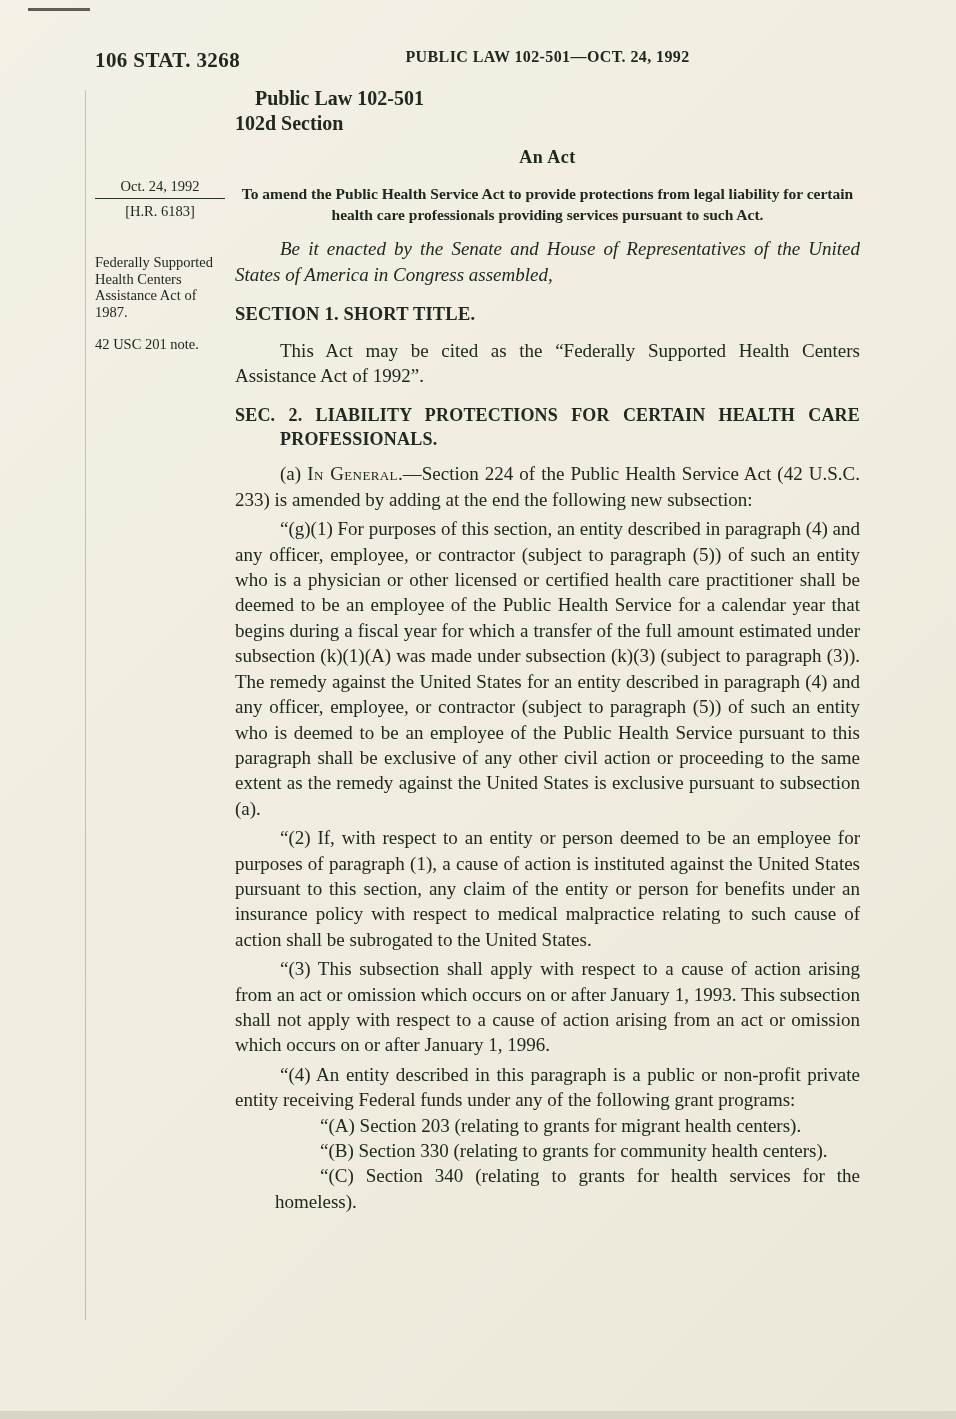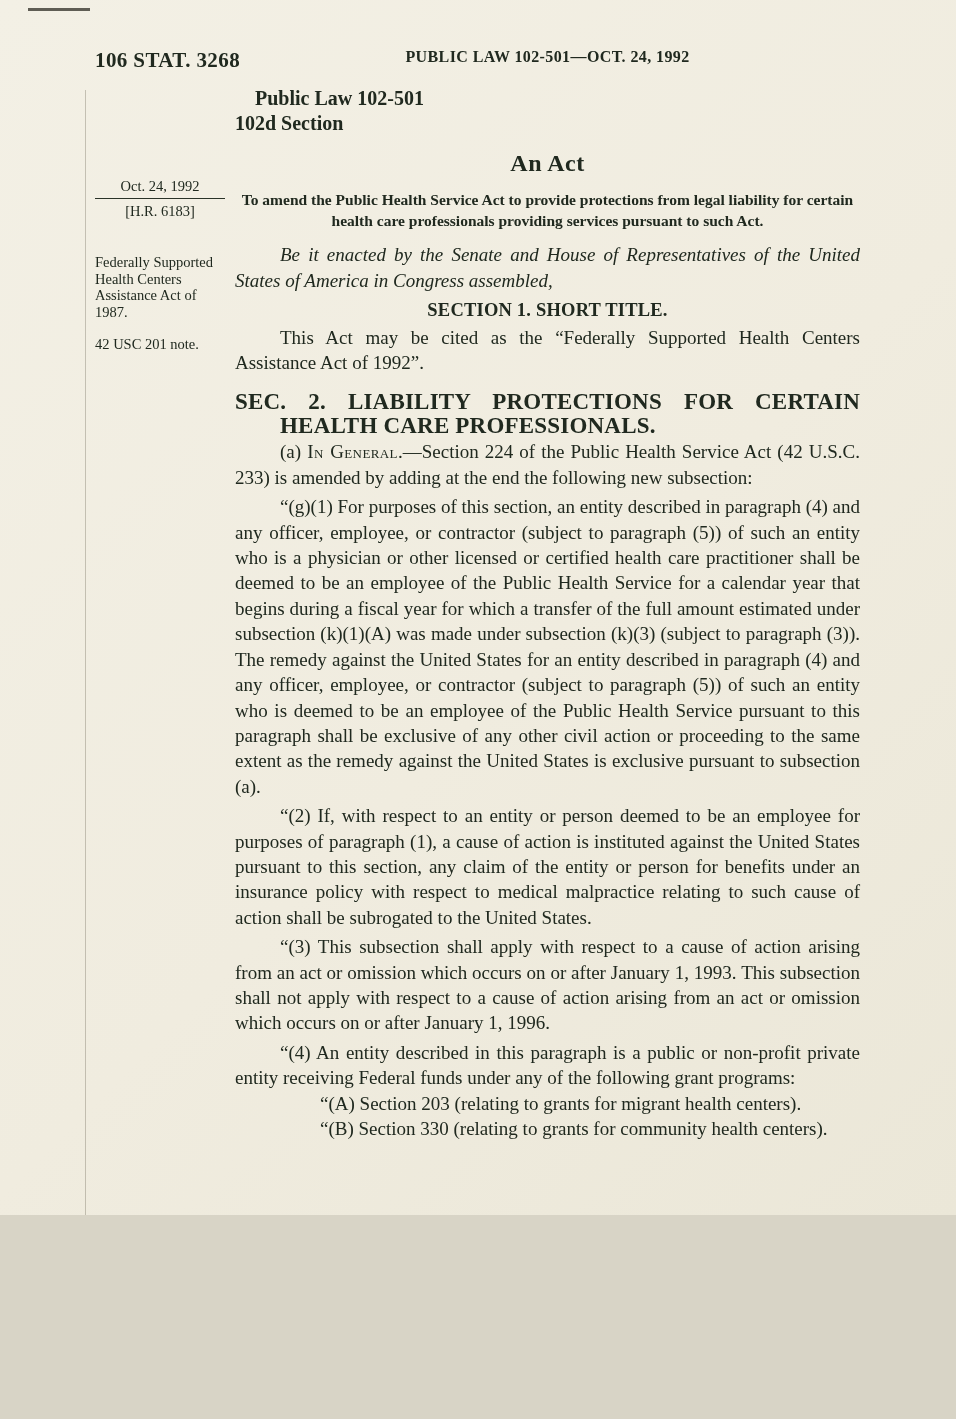--- a/index.html
+++ b/index.html
@@ -4,21 +4,21 @@
 <style>
   html, body {
     margin: 0;
     padding: 0;
     background: #d8d4c6;
     font-family: "Liberation Serif", "DejaVu Serif", serif;
   }
   .page {
     position: relative;
     width: 956px;
-    height: 1215px;
+    height: 1411px;
     margin: 0 auto;
     background: linear-gradient(135deg, #f3f0e5 0%, #f0ecdf 55%, #ebe7d8 100%);
     color: #20291f;
     overflow: hidden;
   }
   .scan-mark-top {
     position: absolute;
     left: 28px;
     top: 8px;
     width: 62px;
@@ -69,62 +69,61 @@
     position: absolute;
     left: 235px;
     top: 86px;
     width: 625px;
     font-size: 19px;
     line-height: 25.4px;
   }
   .law-number { font-size: 20px; font-weight: 700; line-height: 25px; margin-left: 20px; }
   .congress   { font-size: 20px; font-weight: 700; line-height: 25px; }
   .an-act {
-    margin-top: 15px;
+    margin-top: 9px;
     text-align: center;
-    font-size: 24px;
+    font-size: 18px;
     font-weight: 700;
     letter-spacing: 0.5px;
   }
   .act-description {
     margin-top: 13px;
     font-size: 15.5px;
     font-weight: 700;
     line-height: 21px;
     text-align: center;
   }
   .enacting-clause {
     margin-top: 11px;
     font-style: italic;
     text-indent: 45px;
     text-align: justify;
   }
   .section-heading {
-    margin-top: 5px;
+    margin-top: 15px;
     font-size: 18.5px;
     font-weight: 700;
     letter-spacing: 0.2px;
-    text-align: center;
   }
   .sec2-heading {
     margin-top: 15px;
-    font-size: 23px;
+    font-size: 18px;
     font-weight: 700;
     letter-spacing: 0.2px;
     text-align: justify;
     padding-left: 45px;
     text-indent: -45px;
     line-height: 24px;
   }
   .body-para {
     margin: 4px 0 0 0;
     text-align: justify;
     text-indent: 45px;
   }
-  .first-after-heading { margin-top: 1px; }
+  .first-after-heading { margin-top: 10px; }
   .sub-para {
     margin: 0 0 0 40px;
     text-align: justify;
     text-indent: 45px;
   }
   .sc { font-variant: small-caps; letter-spacing: 0.4px; }
   p { margin: 0; }
 </style>
 </head>
 <body>
@@ -171,16 +170,17 @@
     <p class="body-para">“(g)(1) For purposes of this section, an entity described in paragraph (4) and any officer, employee, or contractor (subject to paragraph (5)) of such an entity who is a physician or other licensed or certified health care practitioner shall be deemed to be an employee of the Public Health Service for a calendar year that begins during a fiscal year for which a transfer of the full amount estimated under subsection (k)(1)(A) was made under subsection (k)(3) (subject to paragraph (3)). The remedy against the United States for an entity described in paragraph (4) and any officer, employee, or contractor (subject to paragraph (5)) of such an entity who is deemed to be an employee of the Public Health Service pursuant to this paragraph shall be exclusive of any other civil action or proceeding to the same extent as the remedy against the United States is exclusive pursuant to subsection (a).</p>
 
     <p class="body-para">“(2) If, with respect to an entity or person deemed to be an employee for purposes of paragraph (1), a cause of action is instituted against the United States pursuant to this section, any claim of the entity or person for benefits under an insurance policy with respect to medical malpractice relating to such cause of action shall be subrogated to the United States.</p>
 
     <p class="body-para">“(3) This subsection shall apply with respect to a cause of action arising from an act or omission which occurs on or after January 1, 1993. This subsection shall not apply with respect to a cause of action arising from an act or omission which occurs on or after January 1, 1996.</p>
 
     <p class="body-para">“(4) An entity described in this paragraph is a public or non-profit private entity receiving Federal funds under any of the following grant programs:</p>
 
     <p class="sub-para">“(A) Section 203 (relating to grants for migrant health centers).</p>
     <p class="sub-para">“(B) Section 330 (relating to grants for community health centers).</p>
+    <p class="sub-para">“(C) Section 340 (relating to grants for health services for the homeless).</p>
 
   </main>
 
 </div>
 
 </body></html>

